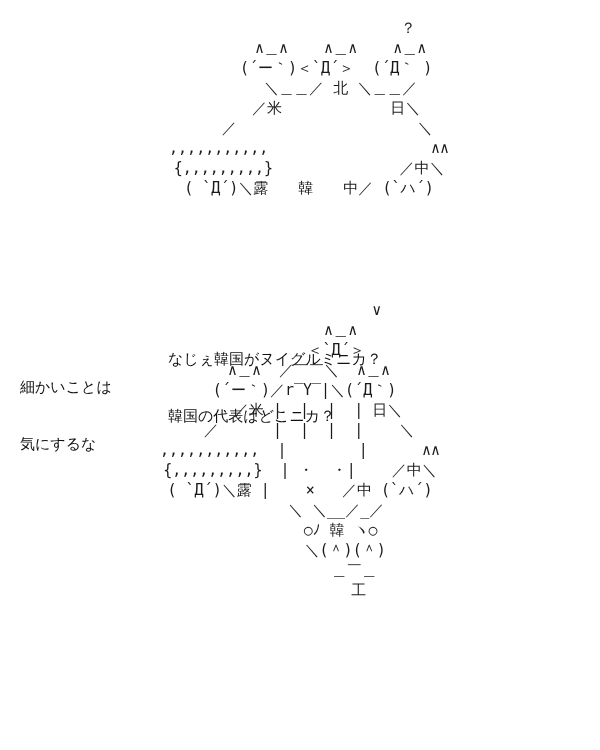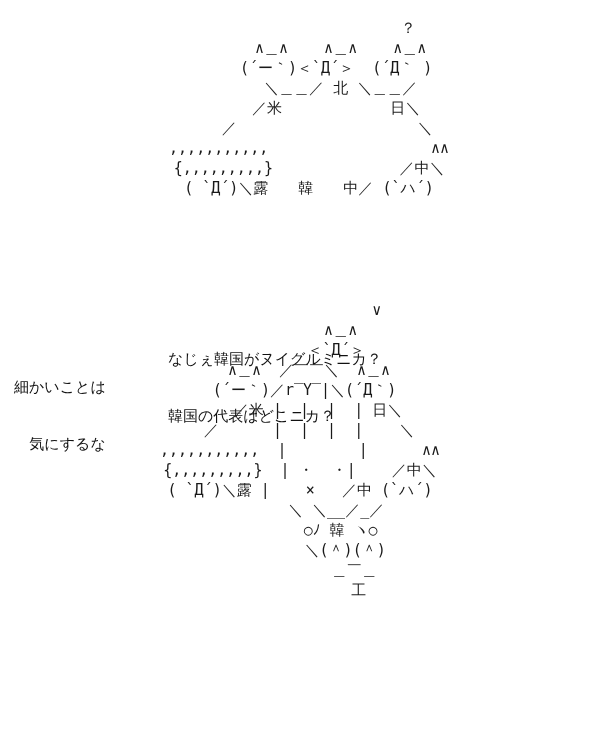--- a/index.html
+++ b/index.html
@@ -56,23 +56,23 @@
     color: #111111;
     white-space: pre;
   }
   .u-line {
   }
   .speech-block {
     position: absolute;
     white-space: pre;
   }
   #speech-left {
-    left: 14px;
+    left: 20px;
     top: 340px;
-    text-align: right;
+    text-align: left;
   }
   #speech-center {
     left: 168px;
     top: 312px;
     text-align: left;
   }
   #speech-right {
     left: 386px;
     top: 370px;
     text-align: left;

